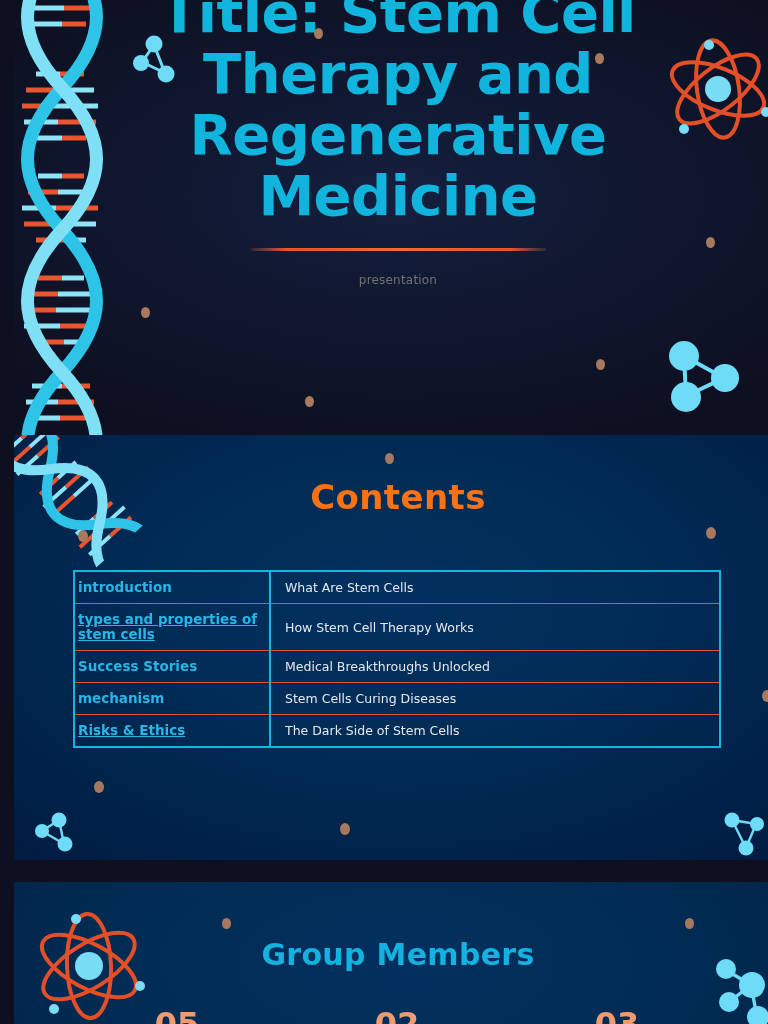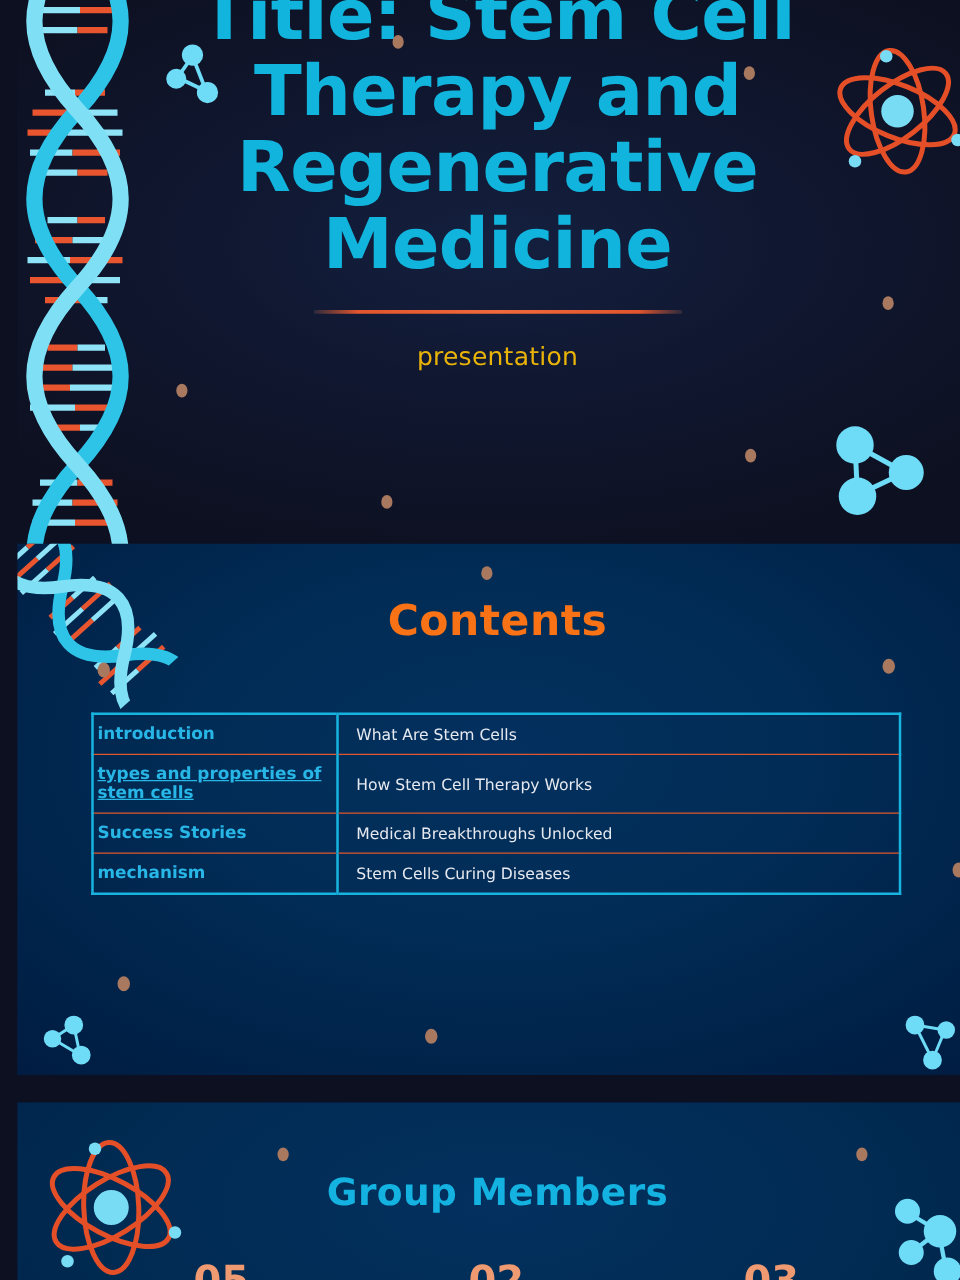--- a/index.html
+++ b/index.html
@@ -50,21 +50,21 @@
     letter-spacing:-0.5px;
     font-family:"DejaVu Sans", sans-serif;
   }
   #title-divider{
     width:295px; height:3px; margin:22px auto 0;
     background:linear-gradient(90deg,#2b2a3d 0%,#e2552e 12%,#f06a3c 50%,#e2552e 88%,#2b2a3d 100%);
     border-radius:2px;
   }
   #subtitle{
     margin-top:22px;
-    color:#eab308; font-size:20px; letter-spacing:.2px;
+    color:#737373; font-size:12px; letter-spacing:.2px;
     font-family:"DejaVu Sans", sans-serif;
   }
 
   
   #contents-heading{
     position:absolute; top:42px; left:0; width:768px;
     text-align:center; color:#f97316;
     font-size:34px; font-weight:bold; letter-spacing:.4px;
   }
   #contents-table{
@@ -326,20 +326,24 @@
             <td class="col-right">How Stem Cell Therapy Works</td>
           </tr>
           <tr>
             <td class="col-left">Success Stories</td>
             <td class="col-right">Medical Breakthroughs Unlocked</td>
           </tr>
           <tr>
             <td class="col-left">mechanism</td>
             <td class="col-right">Stem Cells Curing Diseases</td>
           </tr>
+          <tr>
+            <td class="col-left u">Risks &amp; Ethics</td>
+            <td class="col-right">The Dark Side of Stem Cells</td>
+          </tr>
         </tbody>
       </table>
 
     </div>
   </section>
 
   <section class="slide" id="slide-members">
     <div class="layer">
 
       <div class="decor" style="left:16px; top:28px; width:118px; height:112px;">

